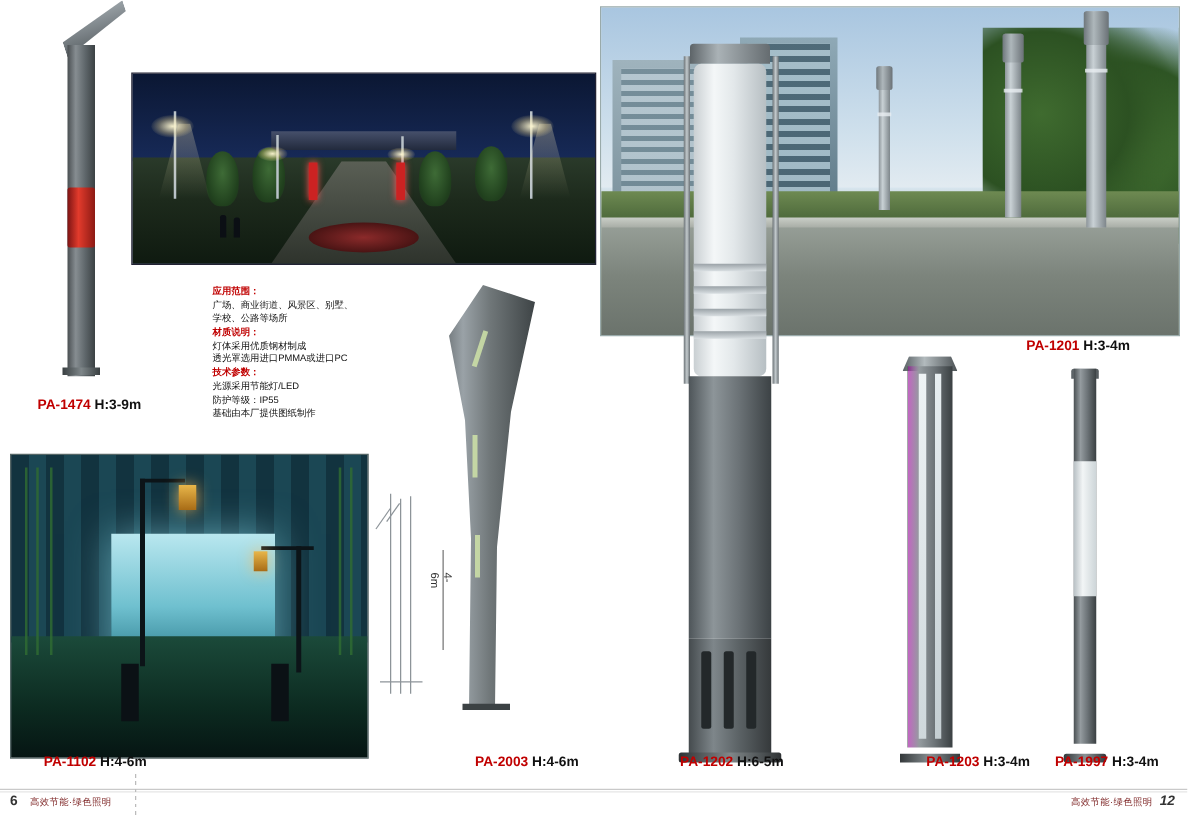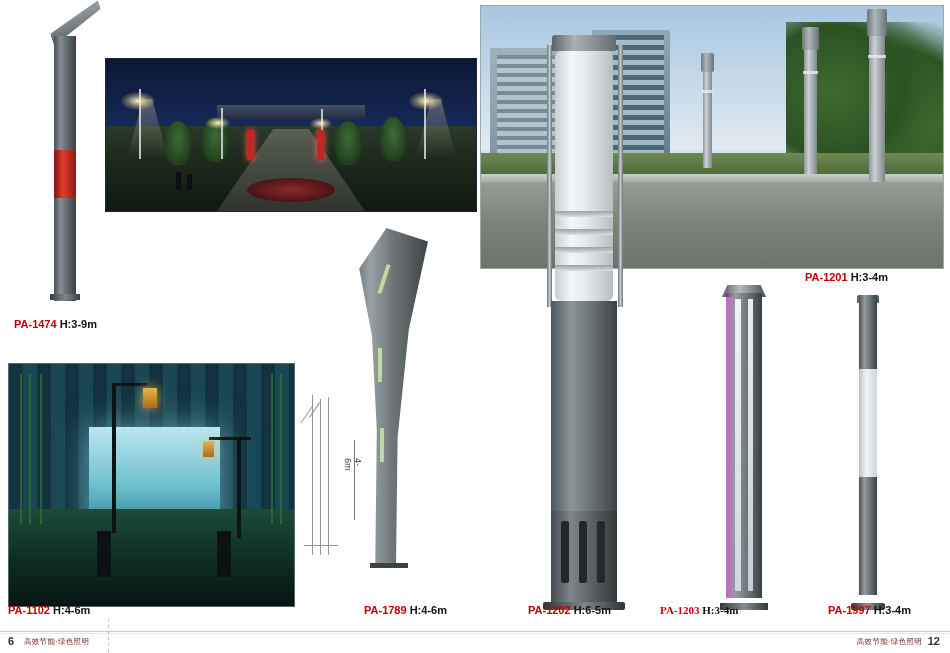--- a/index.html
+++ b/index.html
@@ -9,21 +9,21 @@
     font-family:"Liberation Sans", sans-serif;
     position:relative;
     overflow:hidden;
   }
   .page{position:absolute;inset:0;}
 
   
   .abs{position:absolute;}
   .caption{
     font-size:11px;font-weight:bold;color:#c00000;
-    white-space:nowrap;letter-spacing:0;
+    white-space:nowrap;letter-spacing:0;margin-left:16px;
   }
   .caption .h{color:#111;font-weight:bold;}
 
   
   .photo{position:absolute;overflow:hidden;}
 
   
   #photo-night{
     left:105px;top:58px;width:370px;height:152px;
     background:linear-gradient(180deg,#0d1a3a 0%,#13224a 35%,#1a2b55 60%,#10204a 100%);
@@ -177,33 +177,33 @@
   #specs{left:170px;top:228px;width:130px;font-size:7.5px;line-height:1.45;color:#111;}
   #specs .hd{color:#c00000;font-weight:bold;}
   #specs p{margin:0;}
 
   
   .footer{position:absolute;bottom:0;left:0;width:100%;height:22px;}
   .footer .rule{position:absolute;left:0;top:0;width:100%;height:1px;background:#c9c9c9;}
   .footer .rule2{position:absolute;left:0;top:2px;width:100%;height:1px;background:#e6e6e6;}
   .pg{position:absolute;top:4px;font-size:11px;color:#333;font-weight:bold;}
   .pg-left{left:8px;}
-  .pg-right{right:10px;}
+  .pg-right{right:10px;font-style:italic;}
   .ftxt{position:absolute;top:6px;font-size:7.5px;color:#7a1f1f;letter-spacing:.3px;}
   .ftxt-left{left:24px;}
   .ftxt-right{right:28px;}
   .spine{position:absolute;left:108px;bottom:0;width:1px;height:34px;
     background:repeating-linear-gradient(180deg,#bbb 0 3px,transparent 3px 6px);}
 
   .cap-1101{left:14px;top:318px;}
-  .cap-1102{left:8px;top:604px;}
+  .cap-1102{left:19px;top:604px;}
   .cap-1103{left:364px;top:604px;}
   .cap-1201{left:805px;top:271px;}
   .cap-1202{left:528px;top:604px;}
-  .cap-1203{left:660px;top:604px;font-family:Liberation Serif, serif;}
+  .cap-1203{left:725px;top:604px;}
   .cap-1204{left:828px;top:604px;}
 </style>
 </head>
 <body>
 
 <div class="page">
 
   <div class="abs" id="prod-1101">
     <div class="arm"></div>
     <div class="shaft"></div>
@@ -240,20 +240,32 @@
     <div class="pole" style="left:86%;height:46%;"></div>
     <div class="beam" style="left:83%;top:26%;"></div>
     <div class="lamp-glow" style="left:82%;top:22%;"></div>
 
     <div class="red-sign" style="left:38%;top:47%;"></div>
     <div class="red-sign" style="left:57%;top:47%;"></div>
     <div class="person" style="left:19%;"></div>
     <div class="person" style="left:22%;height:16px;"></div>
   </div>
 
+  <div class="abs" id="specs">
+    <p class="hd">应用范围：</p>
+    <p>广场、商业街道、风景区、别墅、</p>
+    <p>学校、公路等场所</p>
+    <p class="hd">材质说明：</p>
+    <p>灯体采用优质钢材制成</p>
+    <p>透光罩选用进口PMMA或进口PC</p>
+    <p class="hd">技术参数：</p>
+    <p>光源采用节能灯/LED</p>
+    <p>防护等级：IP55</p>
+    <p>基础由本厂提供图纸制作</p>
+  </div>
 
   <div class="photo" id="photo-day">
     <div class="sky"></div>
     <div class="building"></div>
     <div class="glassbuild"></div>
     <div class="trees"></div>
     <div class="road"></div>
     <div class="kerb"></div>
     <div class="grass"></div>
 
@@ -316,21 +328,21 @@
   </div>
 
   <div class="abs" id="prod-1103">
     <div class="curve"></div>
     <div class="slit" style="left:52px;top:36px;height:30px;transform:rotate(18deg);"></div>
     <div class="slit" style="left:48px;top:120px;height:34px;"></div>
     <div class="slit" style="left:50px;top:200px;height:34px;"></div>
     <div class="foot"></div>
   </div>
   <div class="abs caption cap-1103">
-    <span>PA-1789</span>
+    <span>PA-2003</span>
     <span class="h">H:4-6m</span>
   </div>
 
   <div class="abs" id="prod-1202">
     <div class="cap"></div>
     <div class="diffuser"></div>
     <div class="louver" style="top:176px;"></div>
     <div class="louver" style="top:194px;"></div>
     <div class="louver" style="top:212px;"></div>
     <div class="louver" style="top:230px;"></div>

